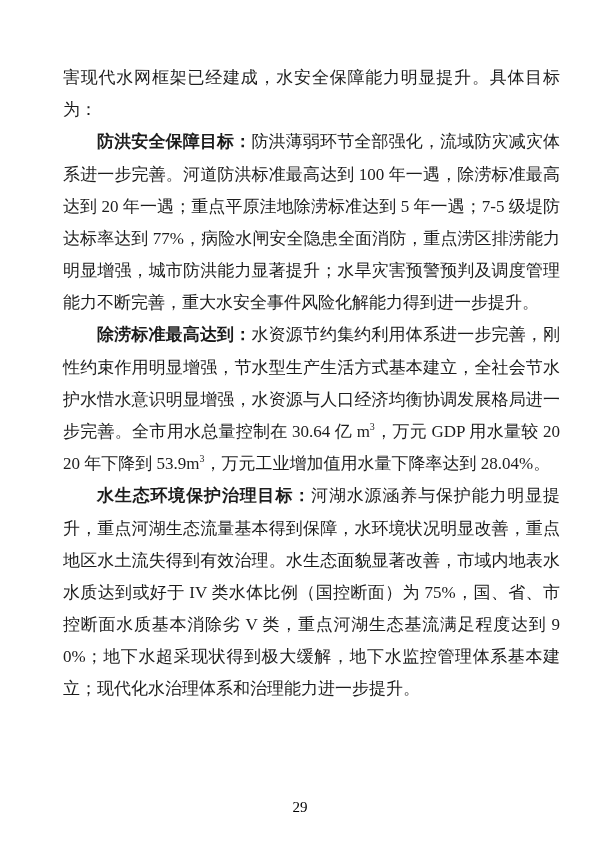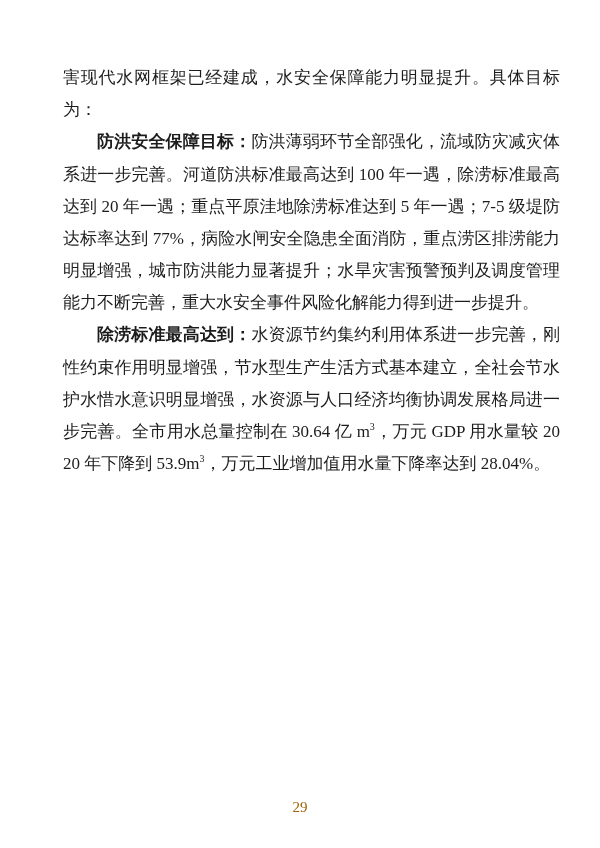--- a/index.html
+++ b/index.html
@@ -39,28 +39,29 @@
     font-size: 10px;
     line-height: 0;
   }
   .footer {
     position: absolute;
     left: 0;
     bottom: 32px;
     width: 100%;
     text-align: center;
     font-size: 15px;
-    color: #a16207;
+    color: #000000;
   }
 </style>
 </head>
 <body>
 
 <div class="page">
   <div class="doc-body">
       <p class="para"><span>害现代水网框架已经建成，水安全保障能力明显提升。具体目标为：</span></p>
       <p class="para indent"><span class="bold">防洪安全保障目标：</span><span>防洪薄弱环节全部强化，流域防灾减灾体系进一步完善。河道防洪标准最高达到 100 年一遇，除涝标准最高达到 20 年一遇；重点平原洼地除涝标准达到 5 年一遇；7-5 级堤防达标率达到 77%，病险水闸安全隐患全面消防，重点涝区排涝能力明显增强，城市防洪能力显著提升；水旱灾害预警预判及调度管理能力不断完善，重大水安全事件风险化解能力得到进一步提升。</span></p>
       <p class="para indent"><span class="bold">除涝标准最高达到：</span><span>水资源节约集约利用体系进一步完善，刚性约束作用明显增强，节水型生产生活方式基本建立，全社会节水护水惜水意识明显增强，水资源与人口经济均衡协调发展格局进一步完善。全市用水总量控制在 30.64 亿 m</span><sup>3</sup><span>，万元 GDP 用水量较 2020 年下降到 53.9m</span><sup>3</sup><span>，万元工业增加值用水量下降率达到 28.04%。</span></p>
+      <p class="para indent"><span class="bold">水生态环境保护治理目标：</span><span>河湖水源涵养与保护能力明显提升，重点河湖生态流量基本得到保障，水环境状况明显改善，重点地区水土流失得到有效治理。水生态面貌显著改善，市域内地表水水质达到或好于 IV 类水体比例（国控断面）为 75%，国、省、市控断面水质基本消除劣 V 类，重点河湖生态基流满足程度达到 90%；地下水超采现状得到极大缓解，地下水监控管理体系基本建立；现代化水治理体系和治理能力进一步提升。</span></p>
     </div>
   <div class="footer">
     <span>29</span>
   </div>
 </div>
 
 </body></html>

